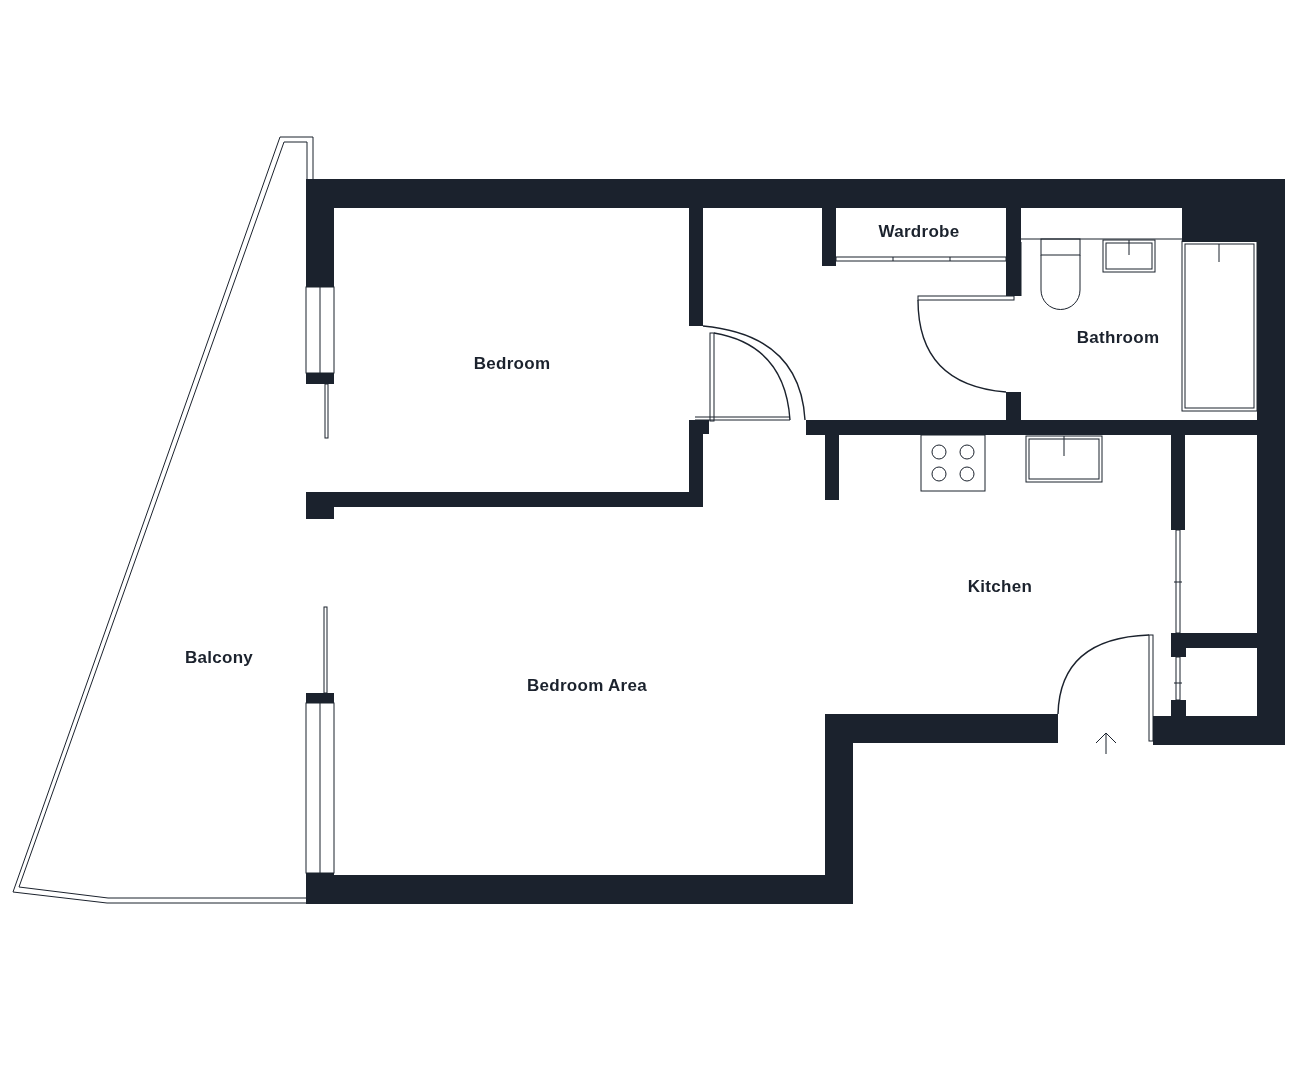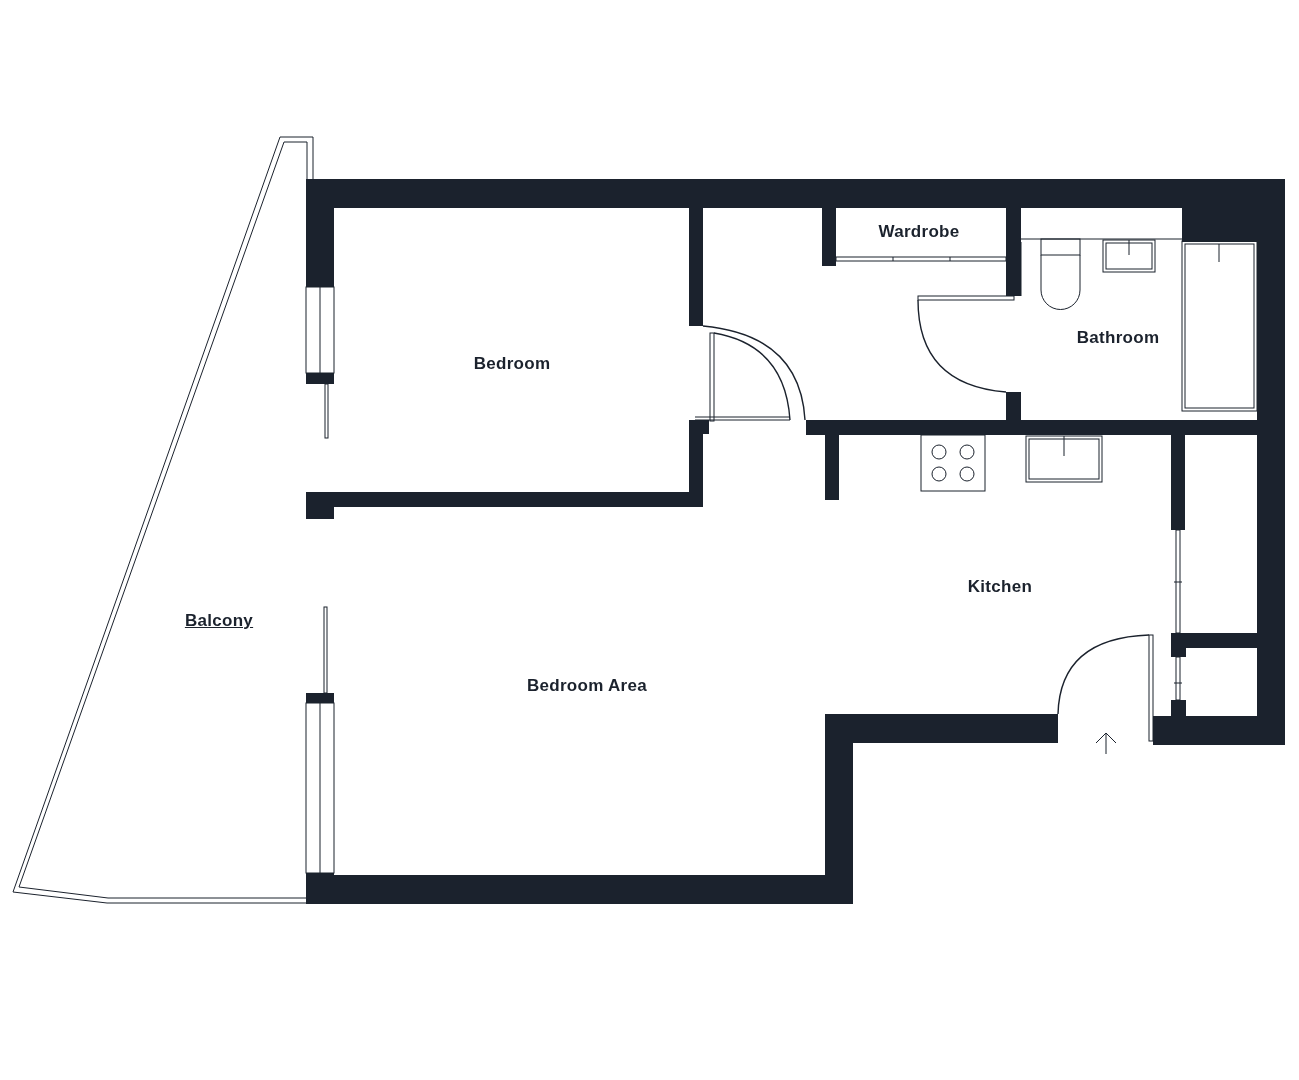--- a/index.html
+++ b/index.html
@@ -139,14 +139,14 @@
   <g>
     <line class="thin" x1="1106" y1="733" x2="1106" y2="754"></line>
     <polyline class="thin" points="1096,743 1106,733 1116,743"></polyline>
   </g>
 </svg>
 
 <div class="room-label" style="left:512px; top:364px;">Bedroom</div>
 <div class="room-label" style="left:919px; top:232px;">Wardrobe</div>
 <div class="room-label" style="left:1118px; top:338px;">Bathroom</div>
 <div class="room-label" style="left:1000px; top:543px;margin-top:44px;">Kitchen</div>
-<div class="room-label" style="left:219px; top:621px;text-decoration:underline;">Balcony</div>
+<div class="room-label" style="left:219px; top:658px;">Balcony</div>
 <div class="room-label" style="left:587px; top:686px;">Bedroom Area</div>
 
 </body></html>

